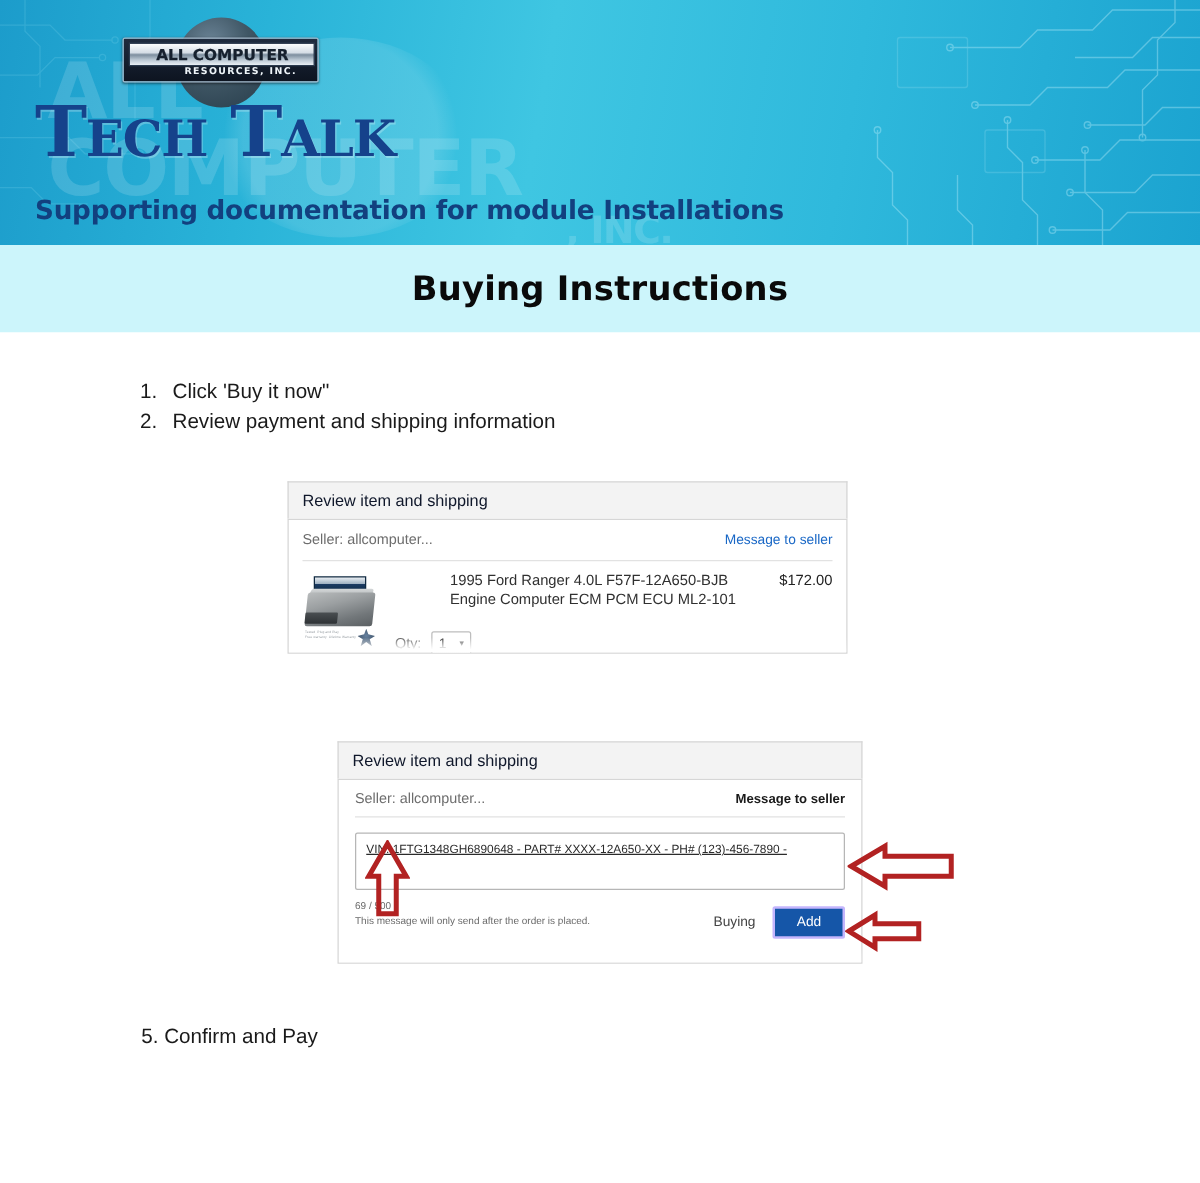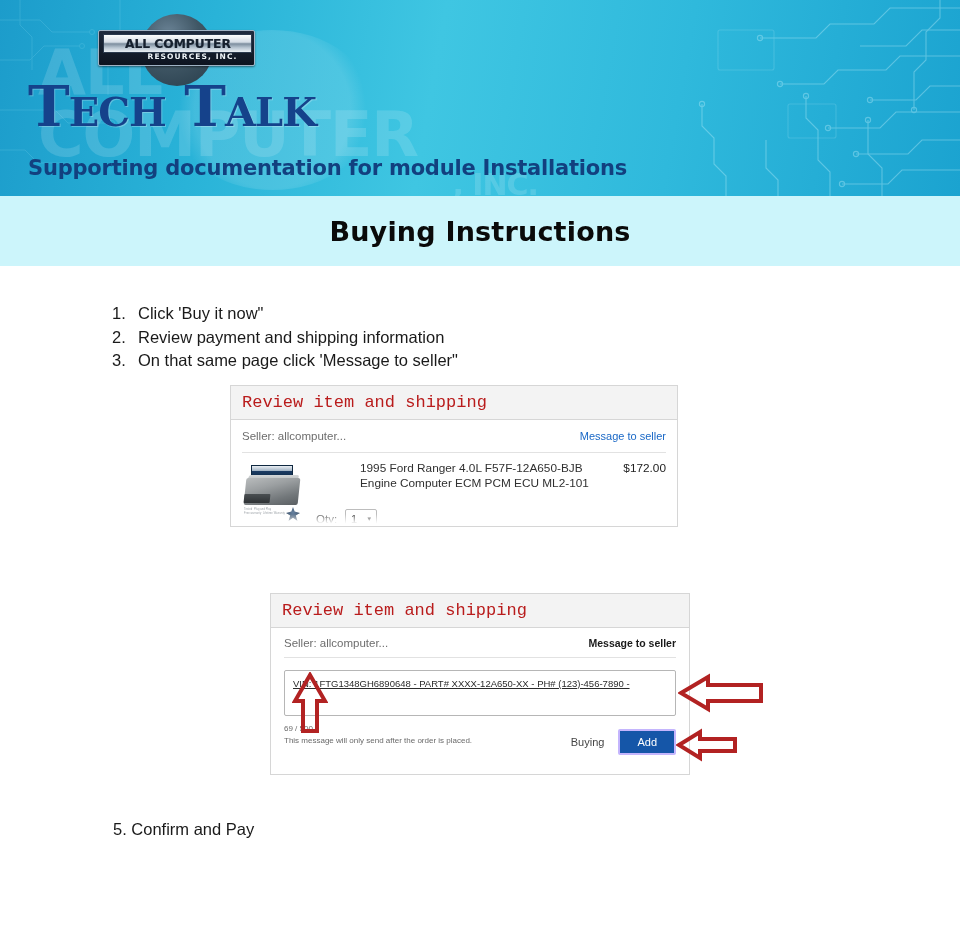--- a/index.html
+++ b/index.html
@@ -210,25 +210,24 @@
   
   .ebay-panel {
     position: absolute;
     background: #ffffff;
     font-family: "Liberation Sans", sans-serif;
   }
   .ebay-head {
     background: #f3f3f3;
     border: 1px solid #d6d6d6;
     border-bottom: none;
-    color: #b91c1c;
-    font-size: 17px;
+    color: #0f172a;
+    font-size: 13px;
     padding: 7px 0 7px 11px;
     box-sizing: border-box;
-    font-family: Liberation Mono, monospace;
   }
   .ebay-card {
     border: 1px solid #d6d6d6;
     background: #fff;
     box-sizing: border-box;
   }
   .seller-row {
     display: flex;
     align-items: center;
     justify-content: space-between;
@@ -495,23 +494,20 @@
 </div>
 
 <div class="content">
 
   <ol class="steps">
     <li>
       <span class="num">1.</span><span>Click 'Buy it now"</span>
     </li>
     <li>
       <span class="num">2.</span><span>Review payment and shipping information</span>
-    </li>
-    <li>
-      <span class="num">3.</span><span>On that same page click 'Message to seller"</span>
     </li>
   </ol>
 
   <div class="ebay-panel" id="panel1">
     <div class="ebay-head">Review item and shipping</div>
     <div class="ebay-card" style="position:relative;overflow:hidden;height:108px;">
       <div class="seller-row">
         <span class="seller-name">Seller: allcomputer...</span>
         <span class="msg-seller-link">Message to seller</span>
       </div>

